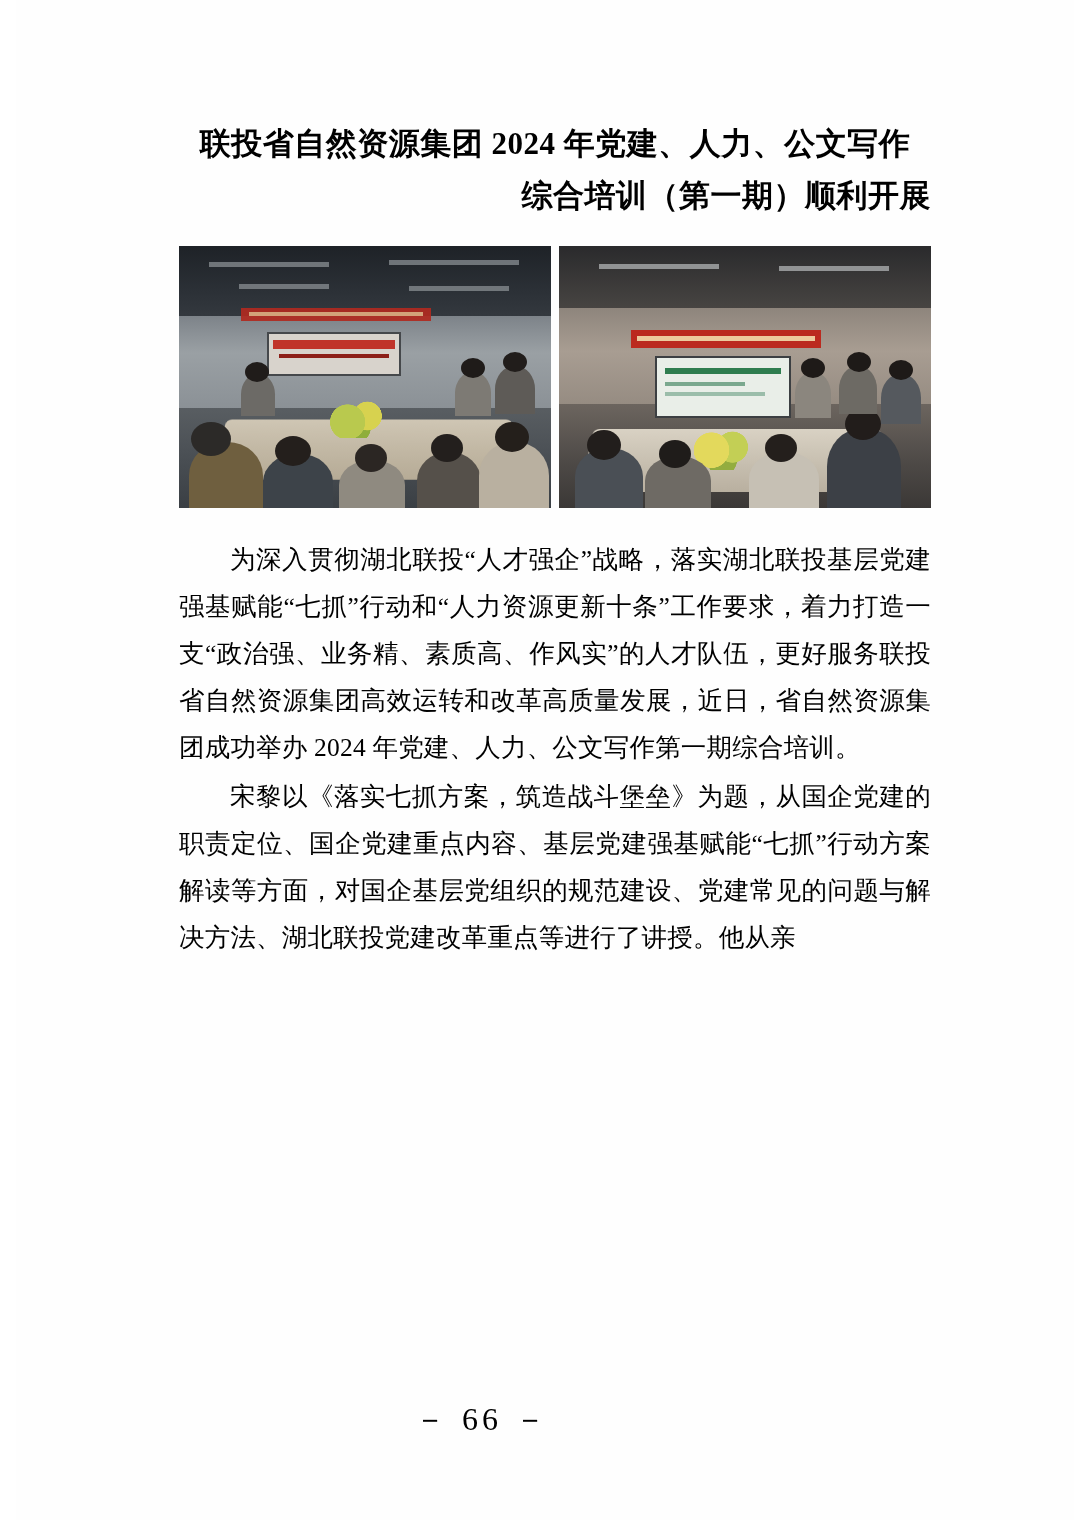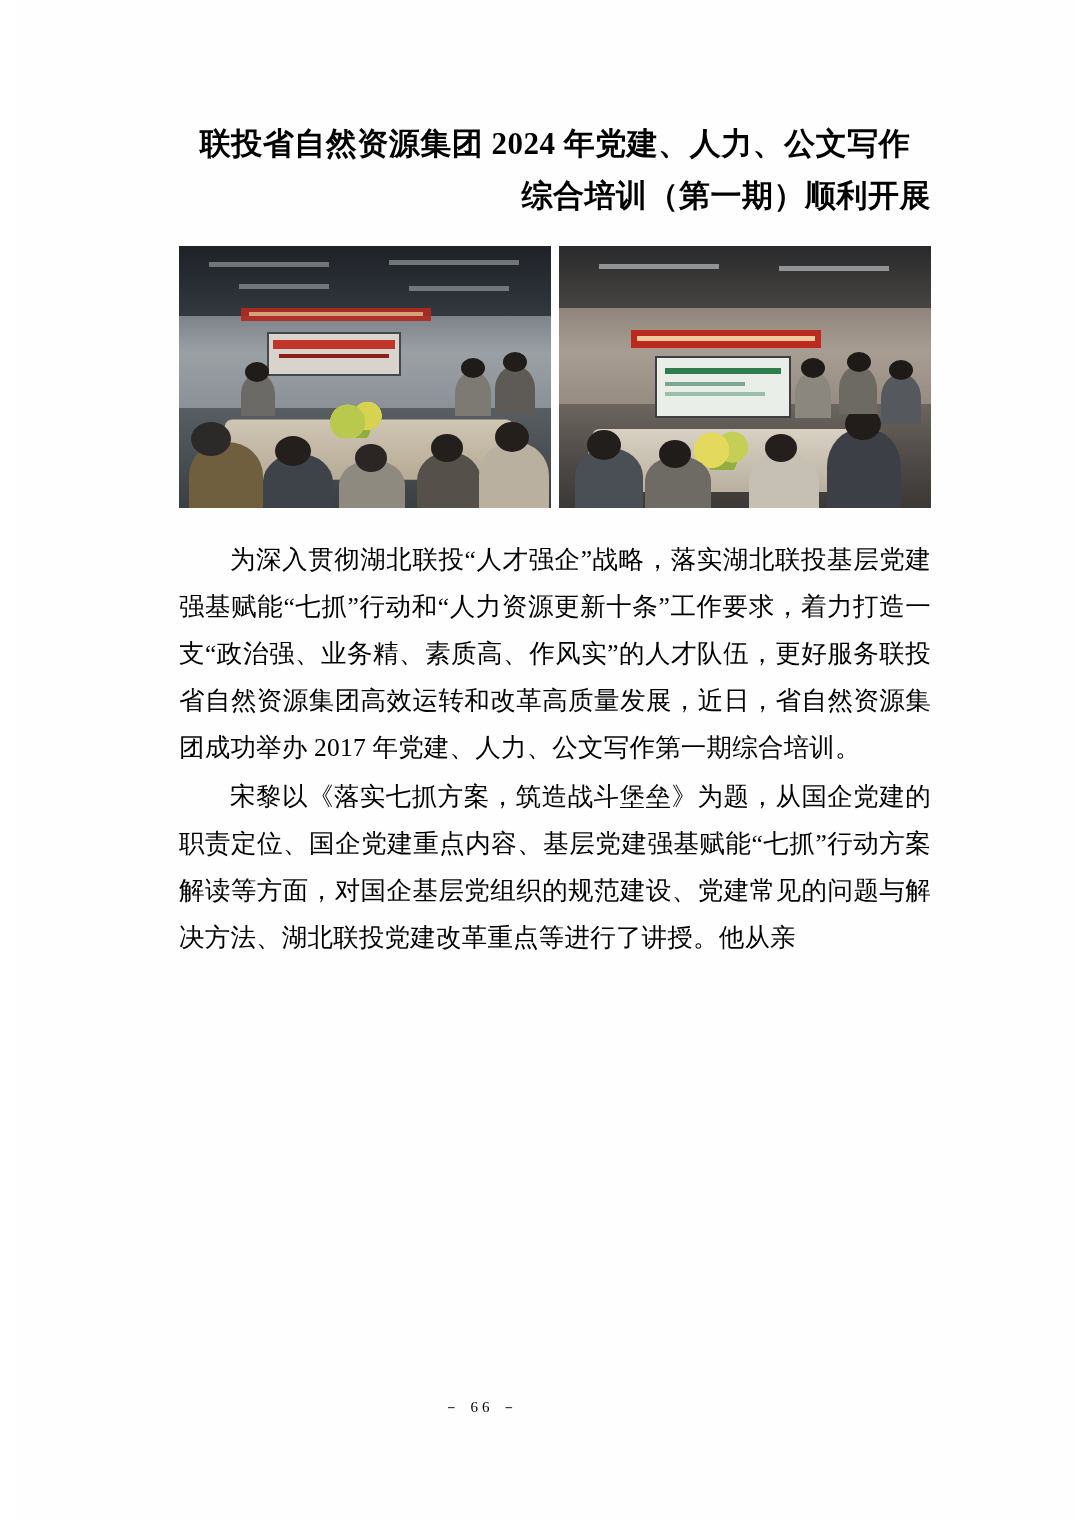--- a/index.html
+++ b/index.html
@@ -166,21 +166,21 @@
     text-indent: 51px;
     font-family: "Liberation Serif", "DejaVu Serif", serif;
     letter-spacing: 0.2px;
   }
   .page-number {
     position: absolute;
     left: 0;
     top: 1398px;
     width: 932px;
     text-align: center;
-    font-size: 15px;
+    font-size: 32px;
     letter-spacing: 4px;
     font-family: "Liberation Serif", "DejaVu Serif", serif;
   }
 </style>
 </head>
 <body>
 
 <div class="page">
   <div class="content">
 
@@ -252,20 +252,20 @@
         <div class="person" style="left:280px;top:120px;width:38px;height:48px;background:#6d6a64;"></div>
         <div class="person" style="left:288px;top:106px;width:24px;height:20px;background:#1e1a18;border-radius:50%;"></div>
         <div class="person" style="left:322px;top:128px;width:40px;height:50px;background:#55595e;"></div>
         <div class="person" style="left:330px;top:114px;width:24px;height:20px;background:#1e1a18;border-radius:50%;"></div>
 
       </div>
 
     </div>
 
     <div class="body-text">
-      <p>为深入贯彻湖北联投“人才强企”战略，落实湖北联投基层党建强基赋能“七抓”行动和“人力资源更新十条”工作要求，着力打造一支“政治强、业务精、素质高、作风实”的人才队伍，更好服务联投省自然资源集团高效运转和改革高质量发展，近日，省自然资源集团成功举办 2017 年党建、人力、公文写作第一期综合培训。</p>
+      <p>为深入贯彻湖北联投“人才强企”战略，落实湖北联投基层党建强基赋能“七抓”行动和“人力资源更新十条”工作要求，着力打造一支“政治强、业务精、素质高、作风实”的人才队伍，更好服务联投省自然资源集团高效运转和改革高质量发展，近日，省自然资源集团成功举办 2024 年党建、人力、公文写作第一期综合培训。</p>
       <p>宋黎以《落实七抓方案，筑造战斗堡垒》为题，从国企党建的职责定位、国企党建重点内容、基层党建强基赋能“七抓”行动方案解读等方面，对国企基层党组织的规范建设、党建常见的问题与解决方法、湖北联投党建改革重点等进行了讲授。他从亲</p>
     </div>
 
   </div>
 
   <div class="page-number">－ 66 －</div>
 </div>
 
 </body></html>

